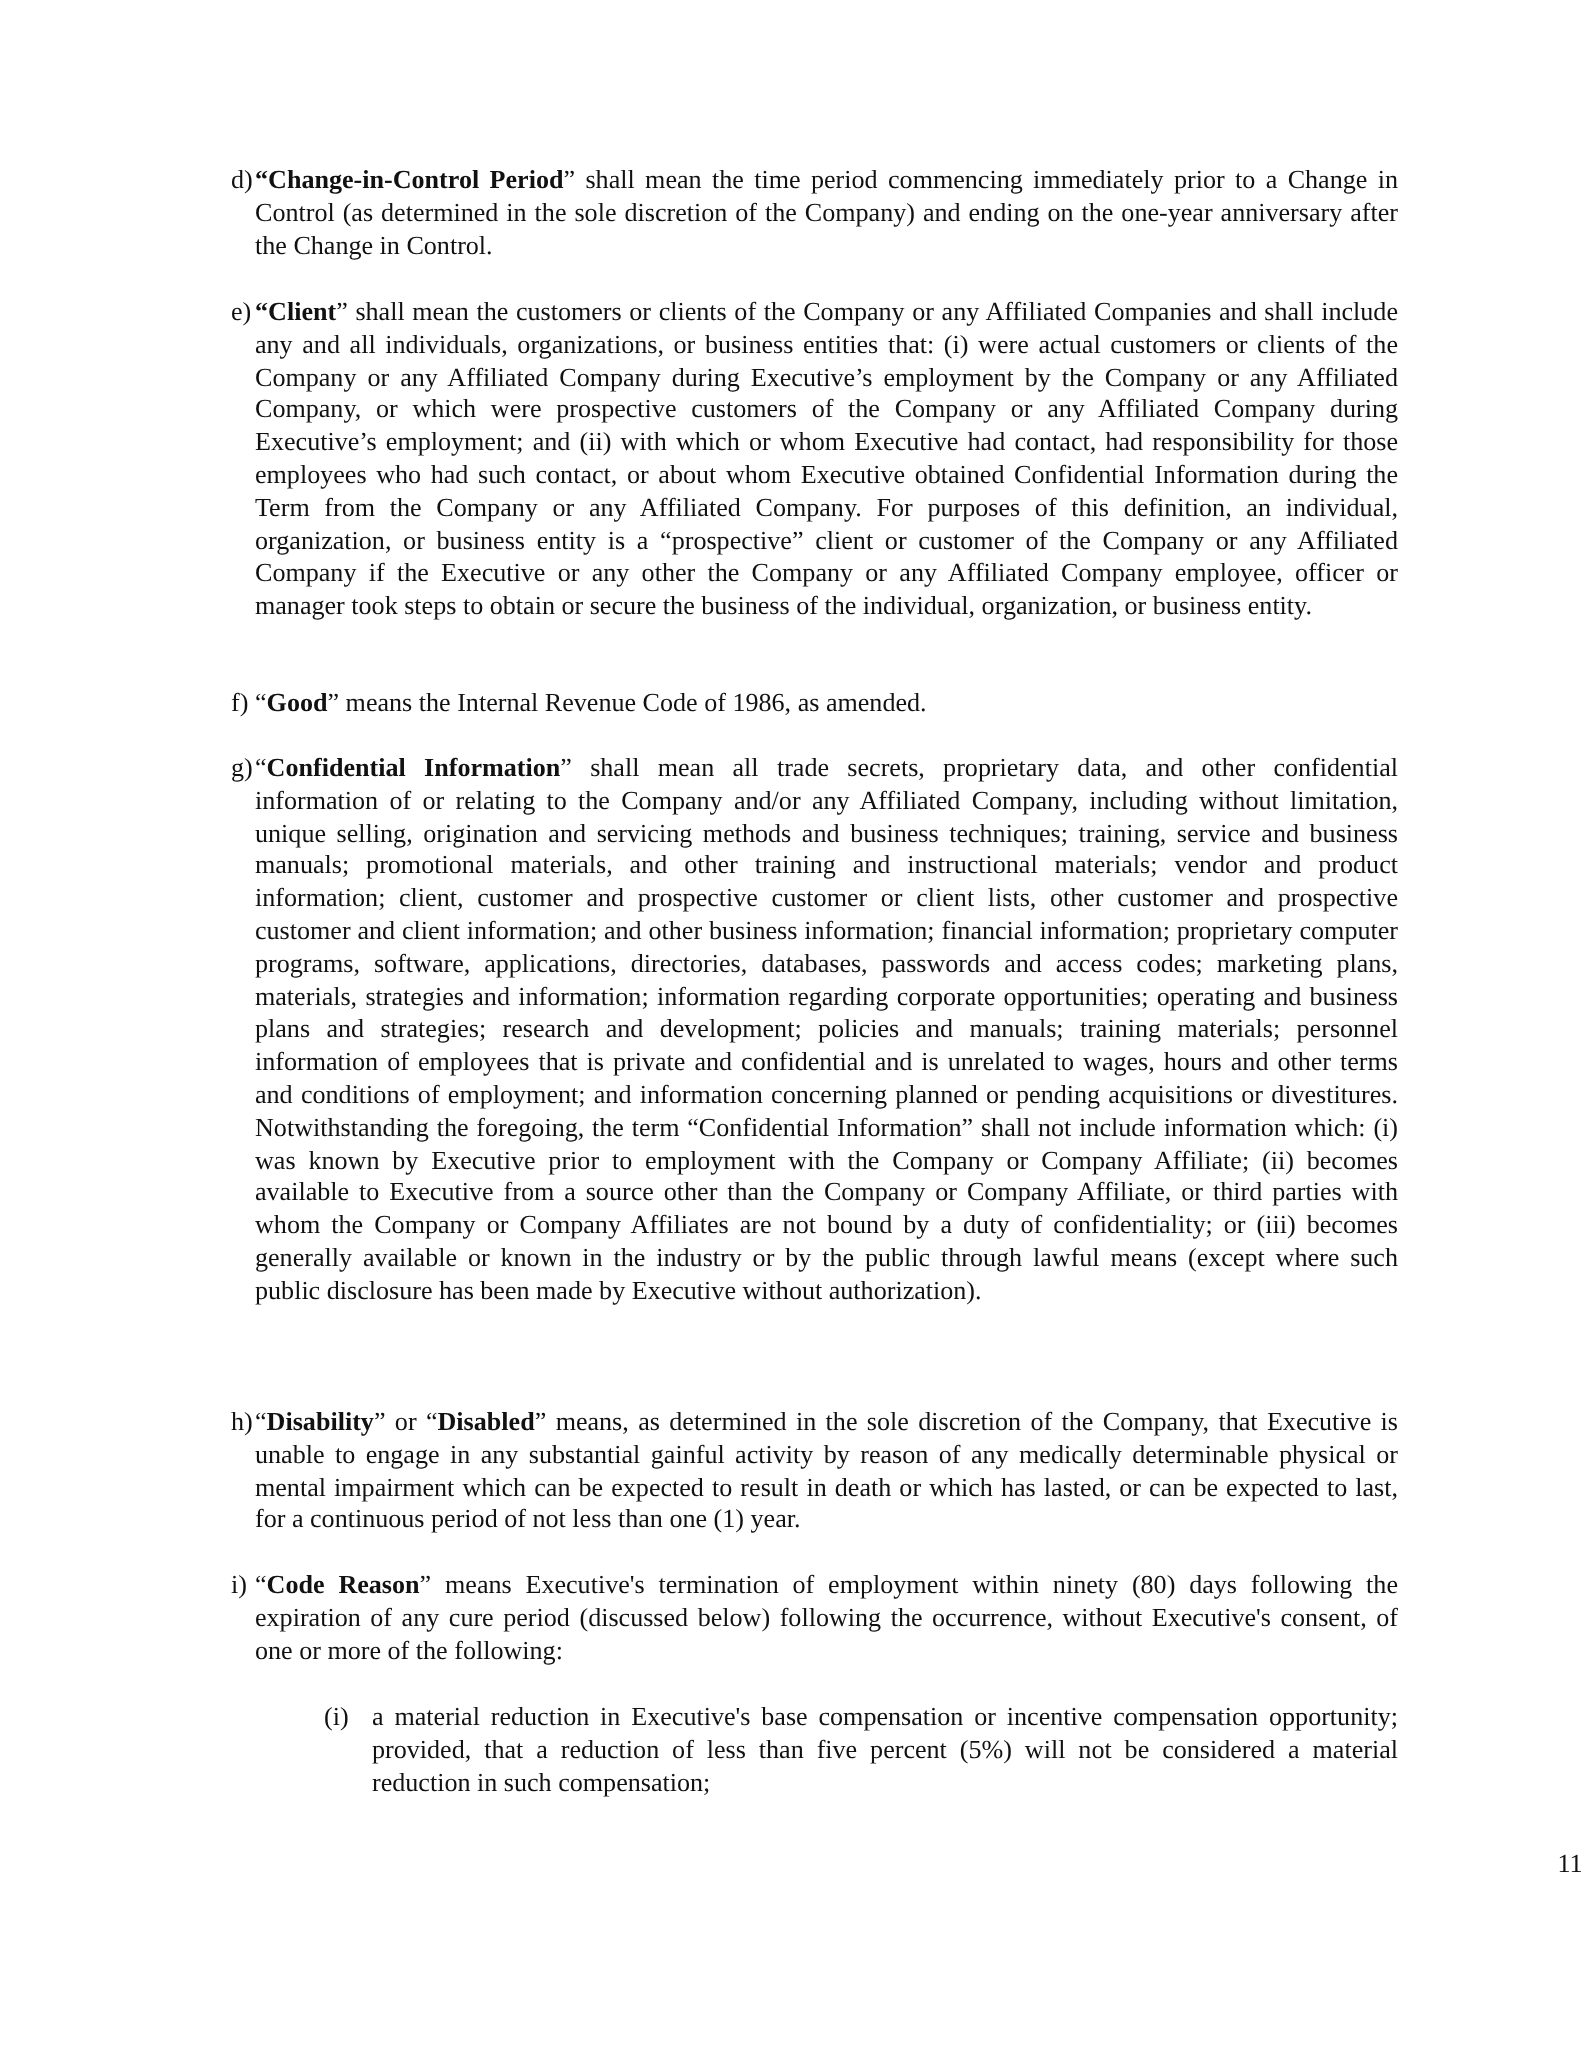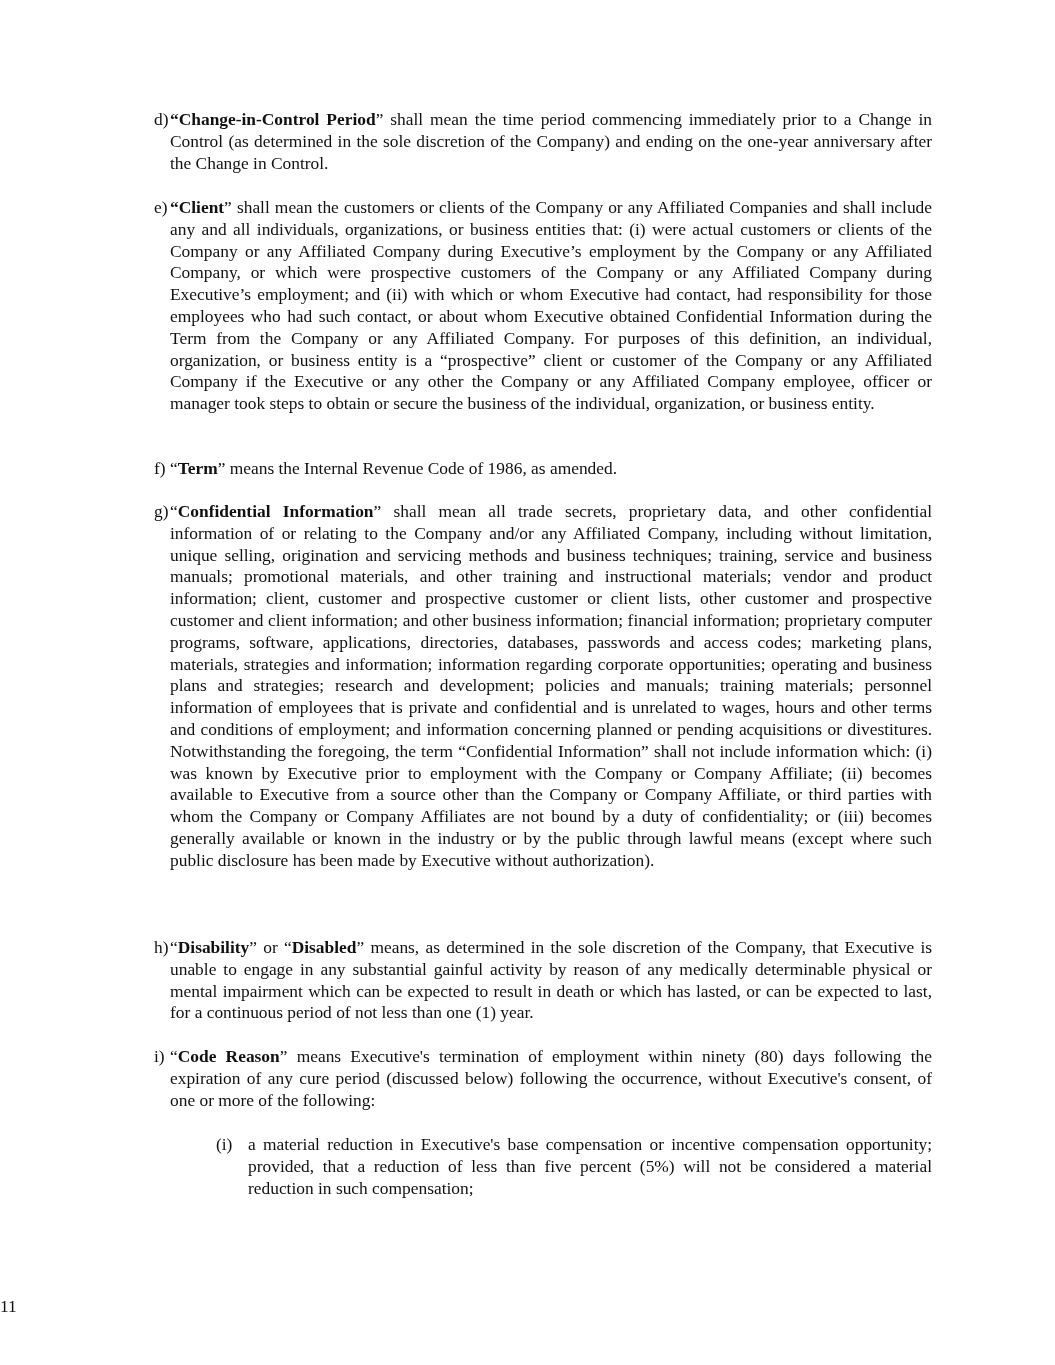--- a/index.html
+++ b/index.html
@@ -45,24 +45,24 @@
     b { font-weight: bold; }
     .sub {
       position: absolute;
       left: 216px;
       width: 716px;
     }
     .sub .marker { width: 32px; }
     .sub .body { margin-left: 32px; }
     .page-number {
       position: absolute;
-      top: 1296px;
+      top: 1232px;
       left: 0;
       width: 1055px;
-      text-align: left;
+      text-align: right;
     }
   </style>
 </head>
 <body>
 
 <div class="page">
 
   <div class="item" style="top:109px;">
     <span class="marker">d)</span>
     <div class="body">
@@ -73,21 +73,21 @@
   <div class="item" style="top:197px;">
     <span class="marker">e)</span>
     <div class="body">
         <p><b><span>“</span><span>Client</span></b><span>”</span><span> shall mean the customers or clients of the Company or any Affiliated Companies and shall include any and all individuals, organizations, or business entities that: (i) were actual customers or clients of the Company or any Affiliated Company during Executive’s employment by the Company or any Affiliated Company, or which were prospective customers of the Company or any Affiliated Company during Executive’s employment; and (ii) with which or whom Executive had contact, had responsibility for those employees who had such contact, or about whom Executive obtained Confidential Information during the Term from the Company or any Affiliated Company.  For purposes of this definition, an individual, organization, or business entity is a “prospective” client or customer of the Company or any Affiliated Company if the Executive or any other the Company or any Affiliated Company employee, officer or manager took steps to obtain or secure the business of the individual, organization, or business entity.</span></p>
       </div>
   </div>
 
   <div class="item" style="top:458px;">
     <span class="marker">f)</span>
     <div class="body">
-        <p><span>“</span><b>Term</b><span>”</span><span> means the Internal Revenue Code of 1986, as amended.</span></p>
+        <p><span>“</span><b>Good</b><span>”</span><span> means the Internal Revenue Code of 1986, as amended.</span></p>
       </div>
   </div>
 
   <div class="item" style="top:501px;">
     <span class="marker">g)</span>
     <div class="body">
         <p><span>“</span><b>Confidential Information</b><span>”</span><span> shall mean all trade secrets, proprietary data, and other confidential information of or relating to the Company and/or any Affiliated Company, including without limitation, unique selling, origination and servicing methods and business techniques; training, service and business manuals; promotional materials, and other training and instructional materials; vendor and product information; client, customer and prospective customer or client lists, other customer and prospective customer and client information; and other business information; financial information; proprietary computer programs, software, applications, directories, databases, passwords and access codes; marketing plans, materials, strategies and information; information regarding corporate opportunities; operating and business plans and strategies; research and development; policies and manuals; training materials; personnel information of employees that is private and confidential and is unrelated to wages, hours and other terms and conditions of employment; and information concerning planned or pending acquisitions or divestitures.  Notwithstanding the foregoing, the term “Confidential Information” shall not include information which: (i) was known by Executive prior to employment with the Company or Company Affiliate; (ii) becomes available to Executive from a source other than the Company or Company Affiliate, or third parties with whom the Company or Company Affiliates are not bound by a duty of confidentiality; or (iii) becomes generally available or known in the industry or by the public through lawful means (except where such public disclosure has been made by Executive without authorization).</span></p>
       </div>
   </div>
 

